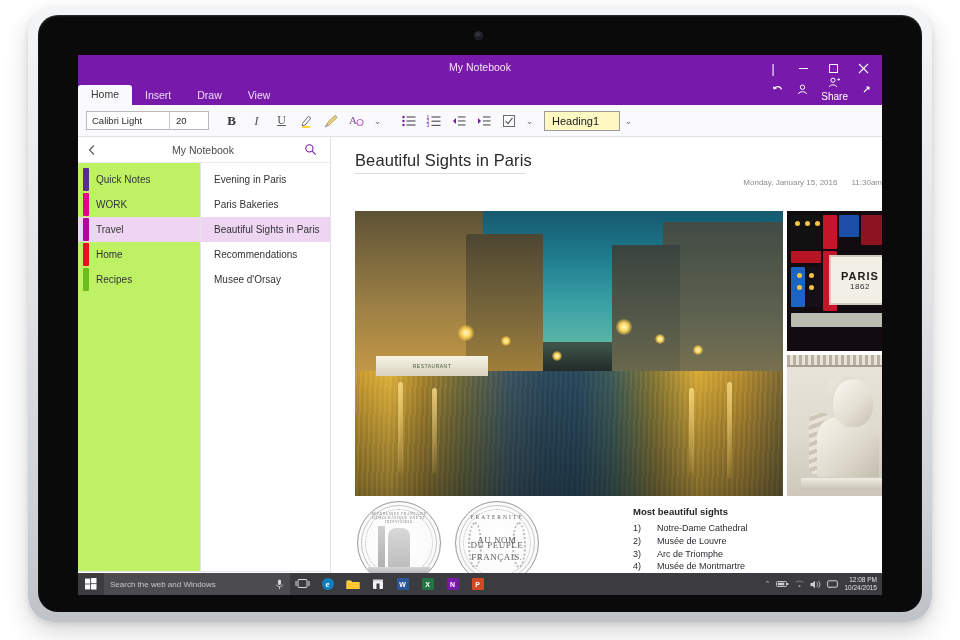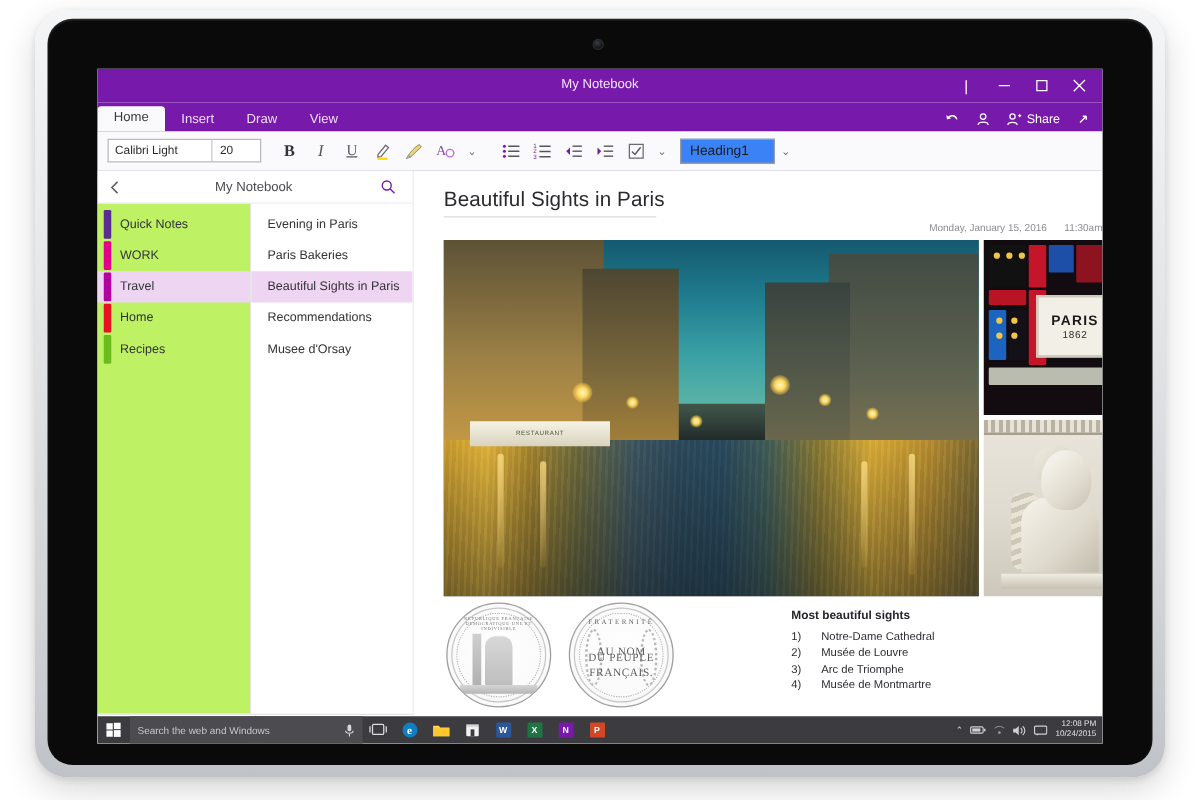--- a/index.html
+++ b/index.html
@@ -65,41 +65,41 @@
     padding: 3px 13px 4px; font-size: 10.5px; color: #efdcf8; position: relative; top: 0;
   }
   .rtab.active {
     background: #faf9fb; color: #3a3a3a; border-radius: 3px 3px 0 0; padding-bottom: 5px;
   }
   #ribbon-right {
     position: absolute; right: 4px; bottom: 2px; display: flex; align-items: center; gap: 2px;
   }
   .rr-btn {
     color: #fff; font-size: 10px; display: flex; align-items: center; gap: 3px;
-    padding: 1px 5px; line-height: 1;
+    padding: 1px 5px; line-height: 1; flex-direction: column;
   }
 
   
   #ribbon-bar {
     height: 32px; background: #faf9fb; border-bottom: 1px solid #e2e0e4;
     display: flex; align-items: center; padding: 0 6px; gap: 0px;
   }
   .fontbox {
     display: flex; height: 19px; border: 1px solid #b9b9bd; background: #fff; margin-left: 2px;
   }
   .fontname { width: 83px; border-right: 1px solid #c9c9cd; font-size: 9.5px; color: #2b2b2b; padding: 3px 0 0 5px; }
   .fontsize { width: 38px; font-size: 9.5px; color: #2b2b2b; padding: 3px 0 0 6px; }
   .tb-sep { width: 10px; }
   .tb-btn {
     width: 25px; height: 24px; display: flex; align-items: center; justify-content: center;
     color: #33333a; font-size: 12px;
   }
   .tb-btn.caret { width: 17px; color: #6a6a70; font-size: 9px; }
   .stylebox {
-    height: 20px; min-width: 76px; border: 1px solid #9a9a9f; background: #3b82f6;
+    height: 20px; min-width: 76px; border: 1px solid #9a9a9f; background: #fef9c3;
     font-size: 11px; color: #1c1c1c; display: flex; align-items: center; padding: 0 7px;
     margin-left: 6px;
   }
 
   
   #appbody { display: flex; height: calc(540px - 27px - 23px - 32px); }
 
   #navpane { width: 253px; display: flex; flex-direction: column; border-right: 1px solid #e3e1e5; background:#fff;}
   #nav-header {
     height: 26px; display: flex; align-items: center; padding: 0 8px;
@@ -135,21 +135,21 @@
   }
   .addbtn .plus { color: #8a4fa8; font-size: 11px; }
   .addbtn + .addbtn { border-left: 1px solid #e6e4e8; }
 
   
   #page { flex: 1; background: #fff; position: relative; overflow: hidden; padding: 14px 0 0 24px; }
   #page-title { font-size: 16.5px; color: #2a2a2e; font-weight: 400; letter-spacing: .1px; }
   #title-rule { width: 170px; height: 1px; background: #dcdade; margin-top: 3px; }
   #page-meta { margin-top: 4px; font-size: 8px; color: #8b8b92; display: flex; gap: 14px; justify-content: flex-end; }
 
-  #media { position: relative; margin-top: 5px; width: 540px; height: 285px; }
+  #media { position: relative; margin-top: 24px; width: 540px; height: 285px; }
 
   
   #photo-street {
     position: absolute; left: 0; top: 0; width: 428px; height: 285px; overflow: hidden;
     background: linear-gradient(180deg,#1d4f63 0%, #2a6b7c 16%, #3f7f86 27%, #4a6f5e 38%, #3c4f44 48%, #232b2a 56%, #17191b 100%);
   }
   #sky {
     position: absolute; left: 0; top: 0; width: 100%; height: 46%;
     background: linear-gradient(180deg,#15596f 0%, #1f7c8e 35%, #3aa0a5 70%, #59b3a6 100%);
   }

